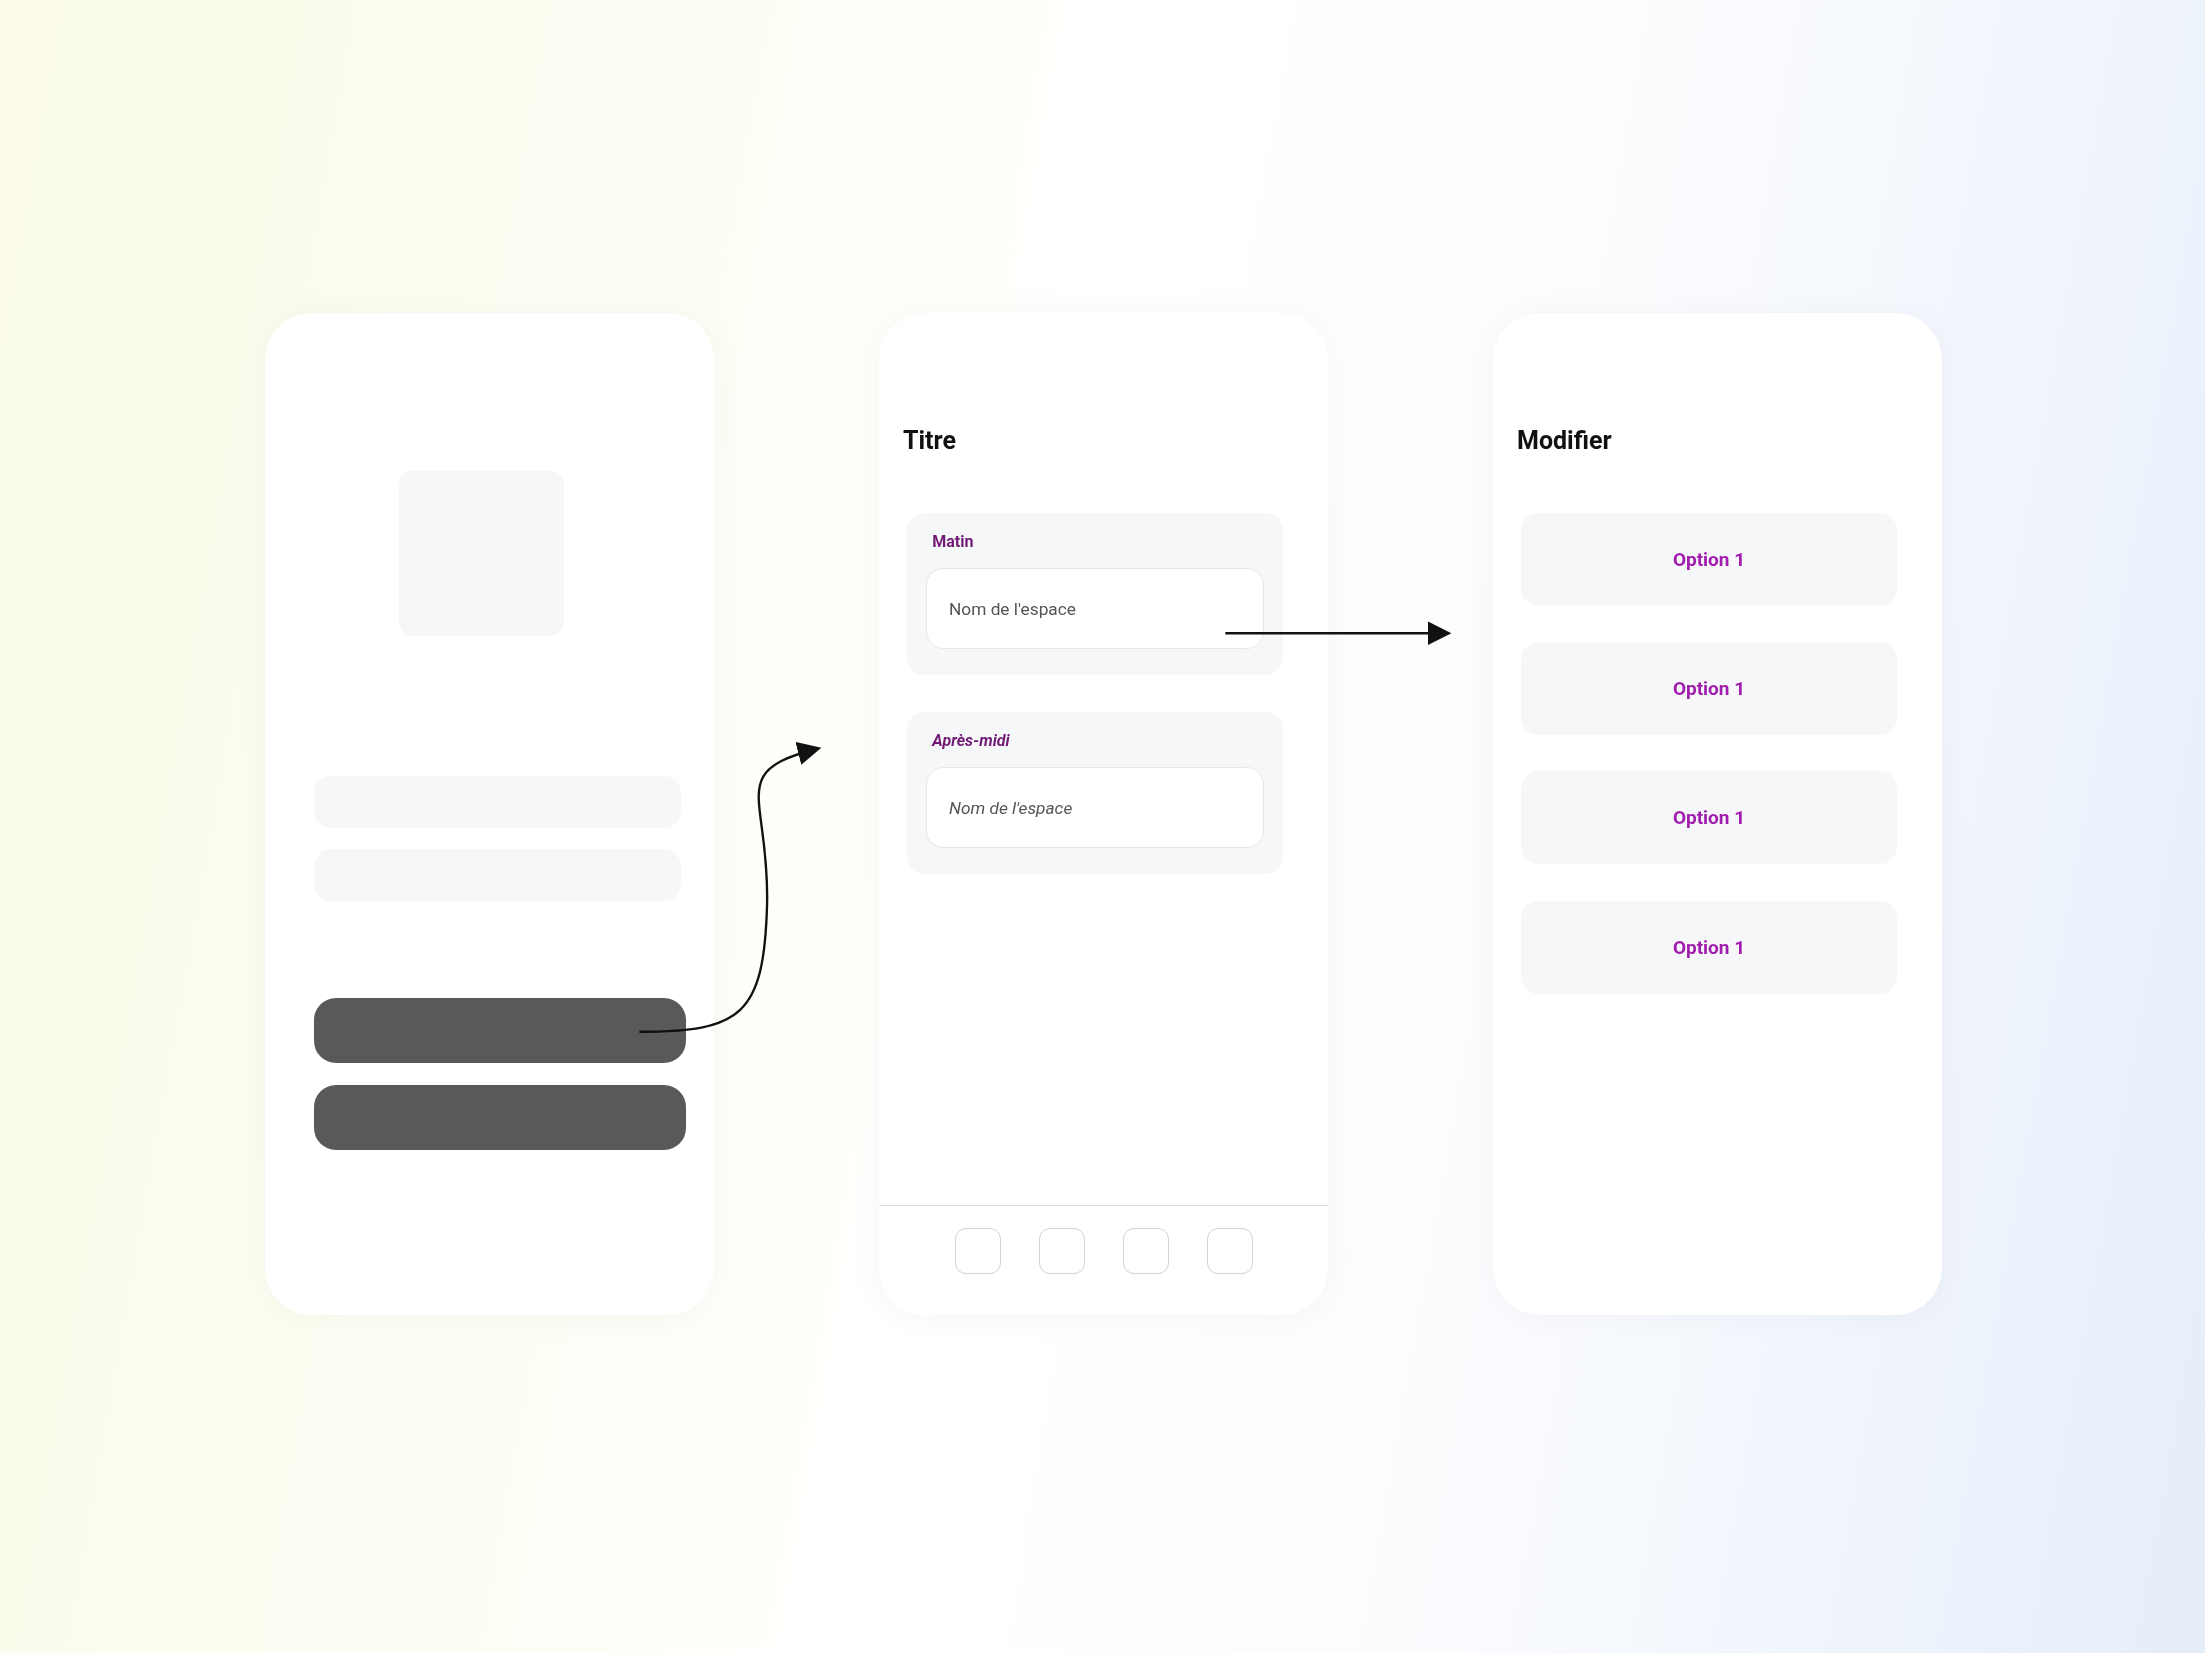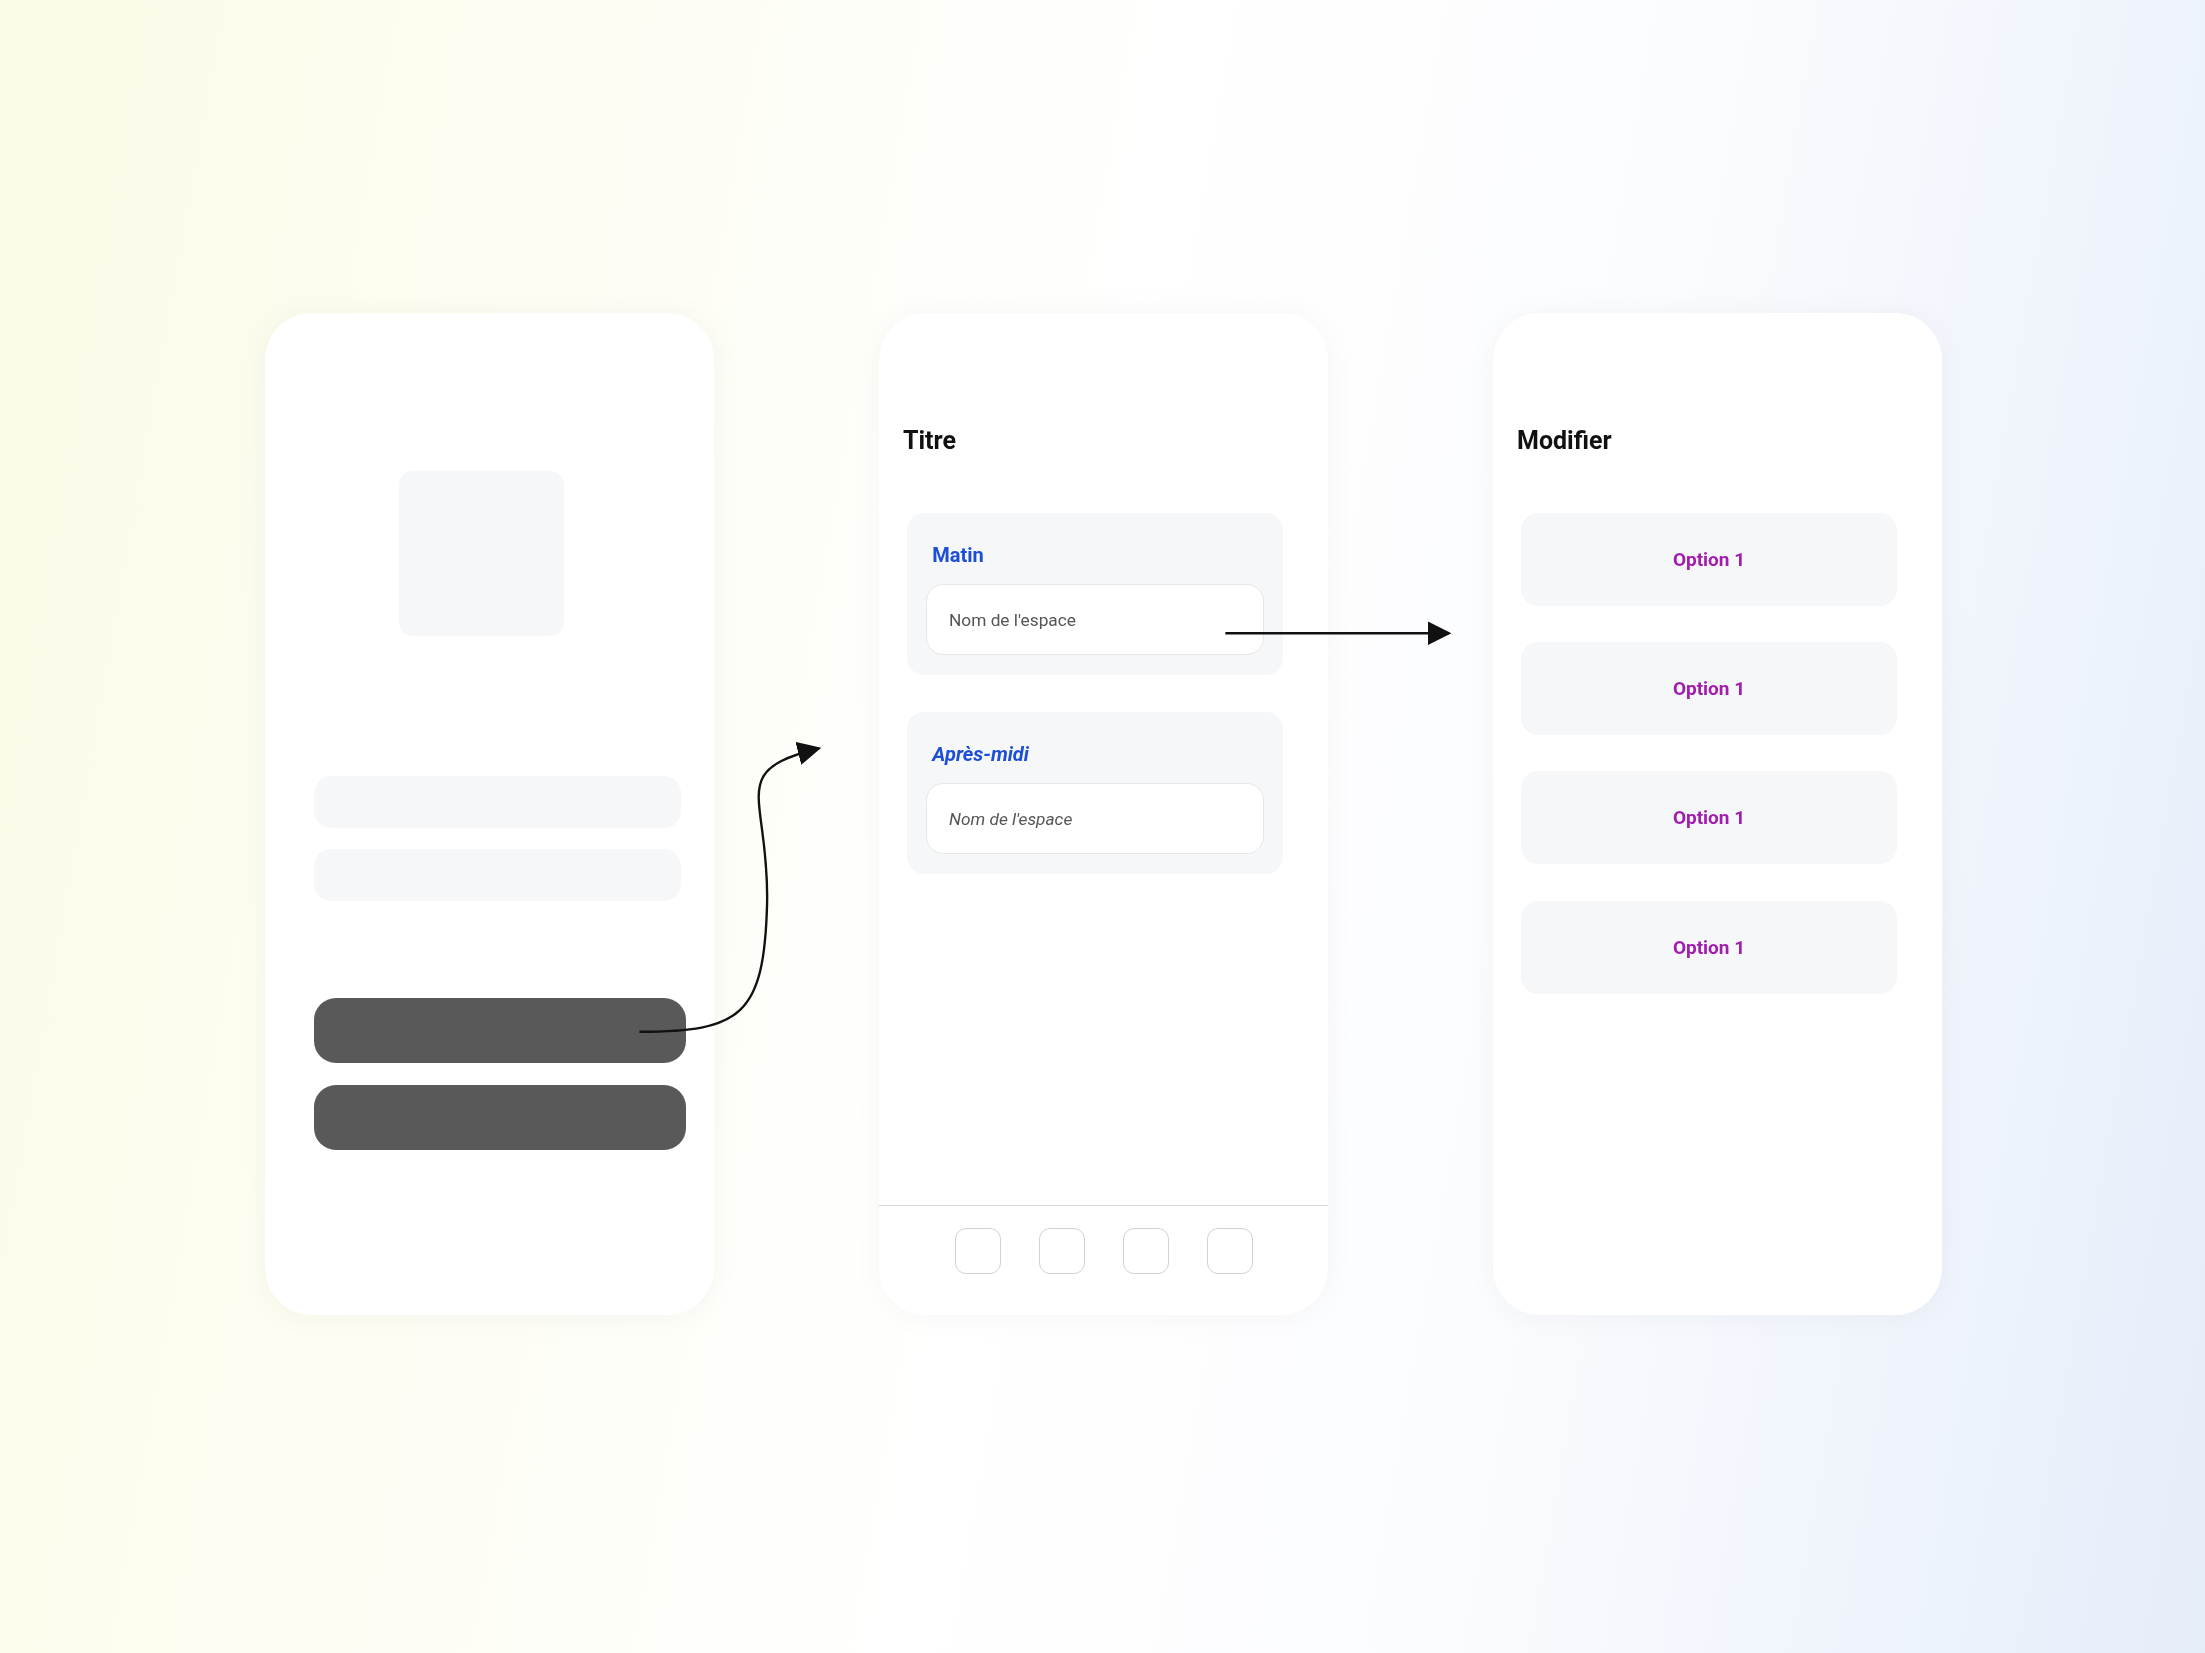--- a/index.html
+++ b/index.html
@@ -85,33 +85,32 @@
     left: 28px;
     width: 376px;
     background: #f5f7f8;
     border-radius: 17.3px;
     padding: 19px 19px 20.5px 19px;
   }
   .section.matin { top: 200px; height: 162px; }
   .section.apresmidi { top: 399px; height: 162px; font-style: italic; }
 
   .section-label {
-    font-size: 20px;
+    font-size: 16px;
     font-weight: 700;
-    color: #1d4ed8;
+    color: #701a75;
     margin-left: 6.3px;
     margin-bottom: 17.3px;
-    margin-top: 11px;
   }
 
   .input {
     background: #ffffff;
     border: 0.8px solid #e5e7e9;
     border-radius: 17.3px;
-    height: 71px;
+    height: 81px;
     display: flex;
     align-items: center;
     padding-left: 22px;
     font-size: 17.3px;
     color: #555;
   }
 
   .navbar {
     position: absolute;
     left: 0;

